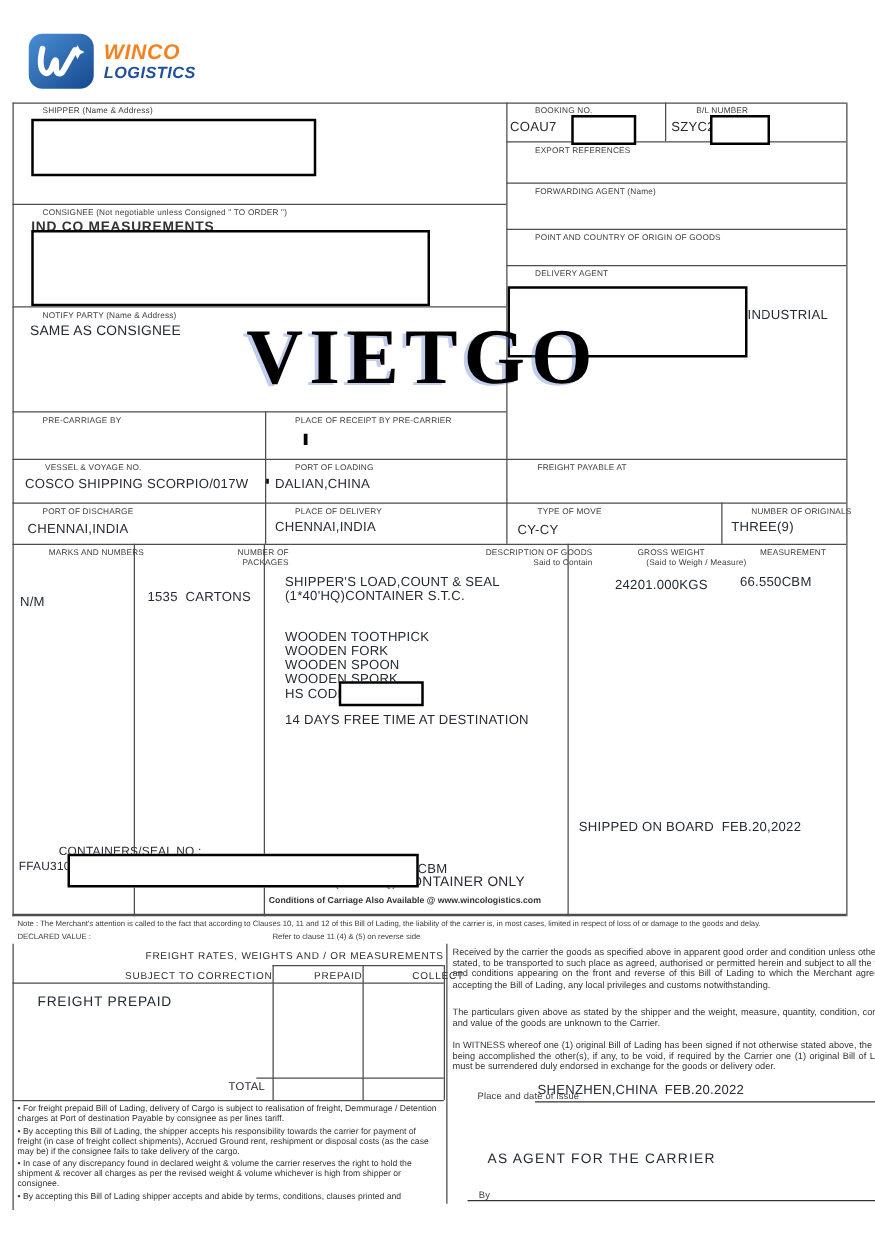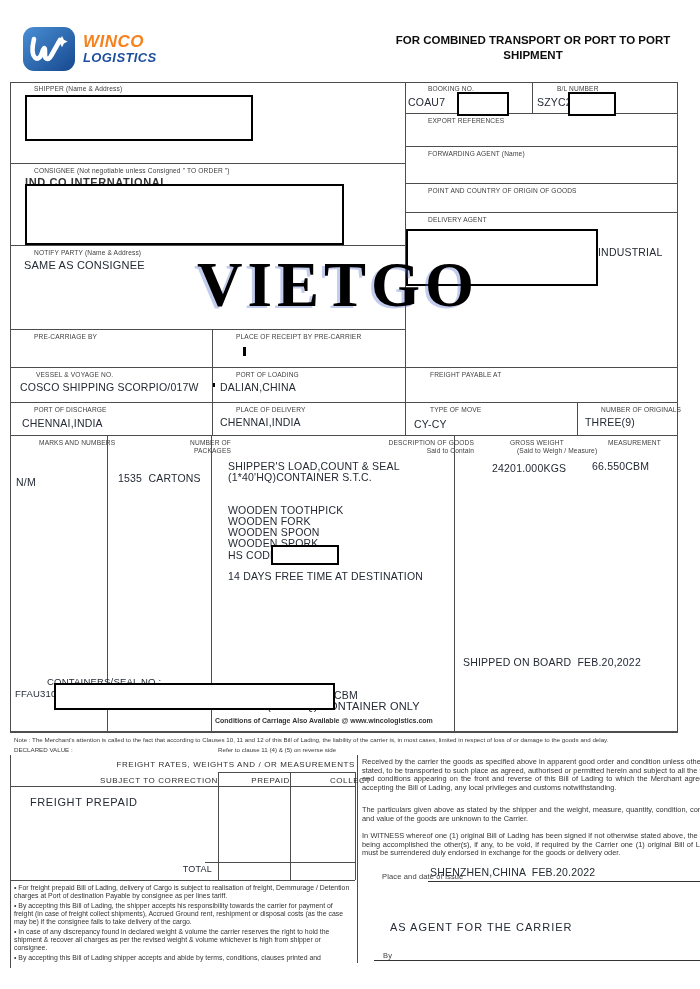--- a/index.html
+++ b/index.html
@@ -50,21 +50,20 @@
       <rect x="1" y="1" width="52" height="44" rx="11" fill="url(#lg)"></rect>
       <path d="M12 13 C7 34 17 37 20 27 C21.5 22 23 20 23 25 L23 29 C23 34 27 34 29 30 L38 14" stroke="#fff" stroke-width="4.6" fill="none" stroke-linecap="round" stroke-linejoin="round"></path>
       <path d="M40 10 l1.9 3.7 3.7 1.9 -3.7 1.9 -1.9 3.7 -1.9 -3.7 -3.7 -1.9 3.7 -1.9 z" fill="#fff"></path>
     </svg>
     <div>
       <div class="brand-name" style="color:#F5821F;">WINCO</div>
       <div class="brand-sub" style="color:#1D4F9C;">LOGISTICS</div>
     </div>
   </div>
   <div class="title">
-    <div>FOR COMBINED TRANSPORT OR PORT TO PORT SHIPMENT</div>
   </div>
 
   <div class="hl" style="left:10px;top:82px;width:667px;"></div>
   <div class="vl" style="left:10px;top:82px;height:651px;"></div>
   <div class="vl" style="left:677px;top:82px;height:651px;"></div>
   <div class="vl" style="left:405px;top:82px;height:353px;"></div>
   <div class="vl" style="left:532px;top:82px;height:31px;"></div>
   <div class="hl" style="left:405px;top:113px;width:272px;"></div>
   <div class="hl" style="left:405px;top:146px;width:272px;"></div>
   <div class="hl" style="left:405px;top:183px;width:272px;"></div>
@@ -79,21 +78,21 @@
   <div class="vl" style="left:577px;top:402px;height:33px;"></div>
   <div class="vl" style="left:107px;top:435px;height:298px;"></div>
   <div class="vl" style="left:211px;top:435px;height:298px;"></div>
   <div class="vl" style="left:454px;top:435px;height:298px;"></div>
   <div class="hl" style="left:10px;top:731px;width:667px;height:2px;"></div>
 
   <div class="lbl" style="left:14px;top:85px;">SHIPPER (Name &amp; Address)</div>
   <div class="redact" style="left:25px;top:95px;width:224px;height:42px;"></div>
 
   <div class="lbl" style="left:14px;top:167px;">CONSIGNEE (Not negotiable unless Consigned " TO ORDER ")</div>
-  <div class="clip-sliver">IND CO INTERNATIONAL</div>
+  <div class="clip-sliver">IND CO MEASUREMENTS</div>
   <div class="redact" style="left:25px;top:184px;width:315px;height:57px;"></div>
 
   <div class="lbl" style="left:14px;top:249px;">NOTIFY PARTY (Name &amp; Address)</div>
   <div class="val big" style="left:24px;top:259px;">SAME AS CONSIGNEE</div>
 
   <div class="wm">VIETGO</div>
 
   <div class="lbl" style="left:408px;top:85px;">BOOKING NO.</div>
   <div class="val" style="left:408px;top:96px;">COAU7</div>
   <div class="redact" style="left:457px;top:92px;width:48px;height:20px;"></div>

